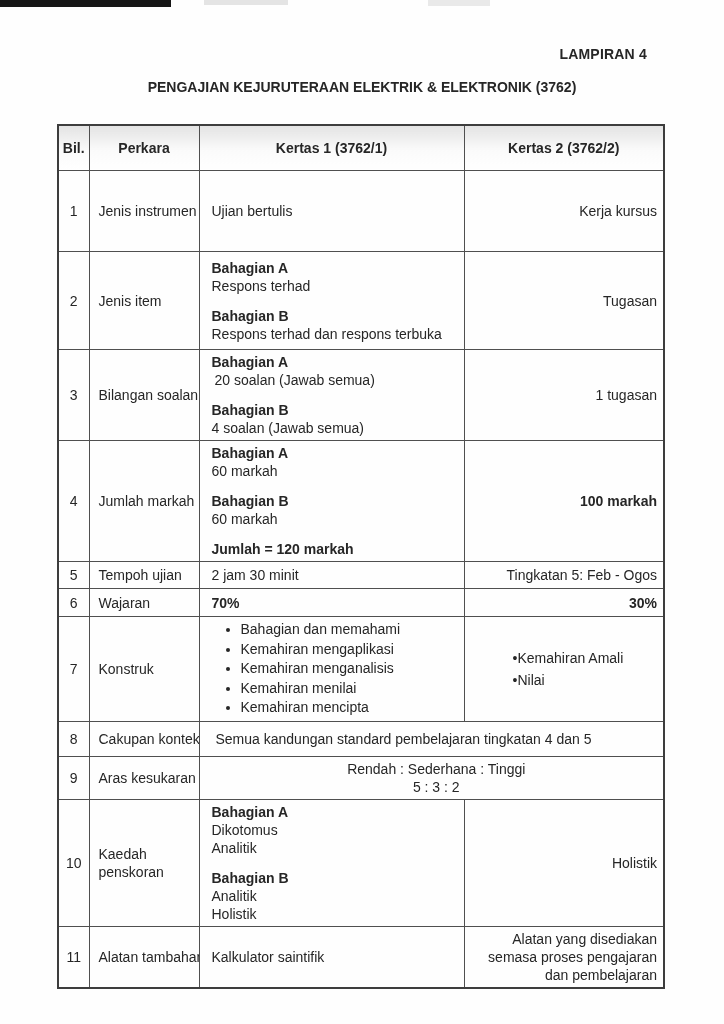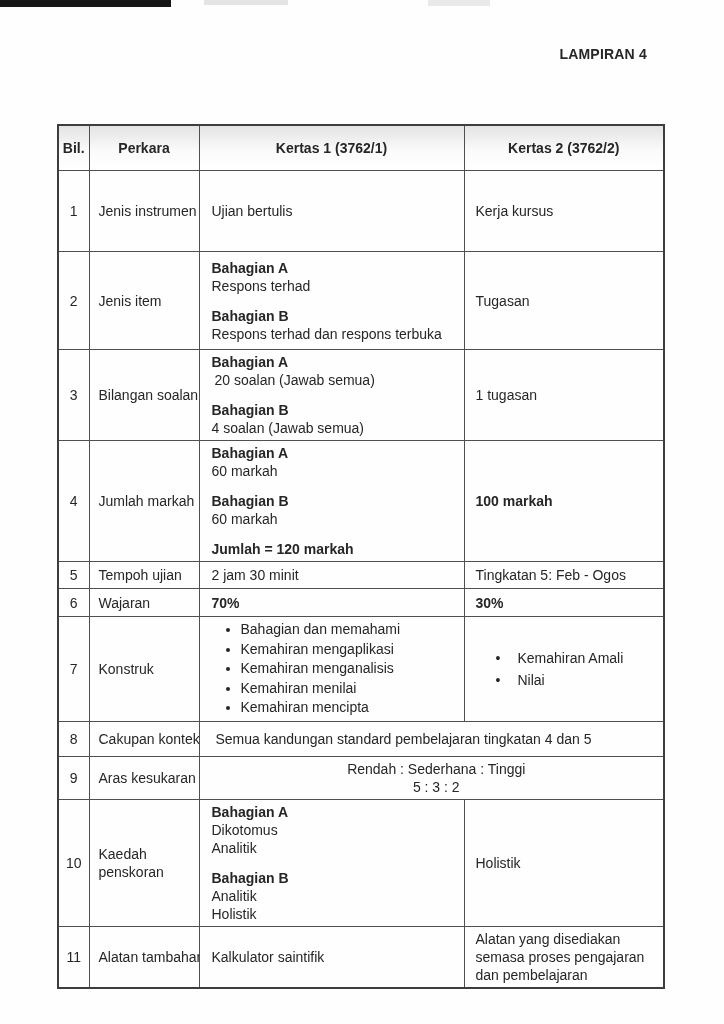--- a/index.html
+++ b/index.html
@@ -26,21 +26,21 @@
     background:linear-gradient(180deg,#e3e3e3 0,#fafafa 55%,#ffffff 100%);
   }
   tr.rh{height:28px;} tr.r1{height:81px;} tr.r2{height:98px;} tr.r3{height:88px;}
   tr.r4{height:117px;} tr.r5{height:27px;} tr.r6{height:28px;} tr.r7{height:98px;}
   tr.r8{height:35px;} tr.r9{height:39px;} tr.r10{height:116px;} tr.r11{height:62px;}
 
   td.bil{text-align:center;padding:3px 2px;}
   td.perkara{padding-left:9px;white-space:nowrap;}
   td.perkara.wrap{white-space:normal;margin-left:16px;}
   td.k1{padding-left:12px;}
-  td.k2{padding-left:11px;}
+  td.k2{padding-left:11px;text-align:right;}
   .bold{font-weight:bold;}
   .gap{height:12px;}
   .ind{padding-left:3px;}
 
   ul.blist{margin:0;padding-left:29px;list-style:disc;}
   ul.blist li{line-height:19.5px;}
   .b2row{display:flex;align-items:baseline;padding-left:20px;line-height:22px;}
   .b2row .dot{width:22px;flex:0 0 22px;}
   td.merged-left{padding-left:16px;}
   td.merged-center{text-align:center;padding-left:16px;}
@@ -49,20 +49,21 @@
 <body>
 
 <div class="page">
   <div class="scan-bar"></div>
   <div class="smudge-a"></div>
   <div class="smudge-b"></div>
 
   <div class="lampiran">LAMPIRAN 4</div>
 
   <div class="titles">
+    <div>PENGAJIAN KEJURUTERAAN ELEKTRIK &amp; ELEKTRONIK (3762)</div>
   </div>
 
   <table class="fmt">
     <colgroup>
       <col style="width:31px">
         <col style="width:110px">
         <col style="width:265px">
         <col style="width:200px">
     </colgroup>
     <thead>

